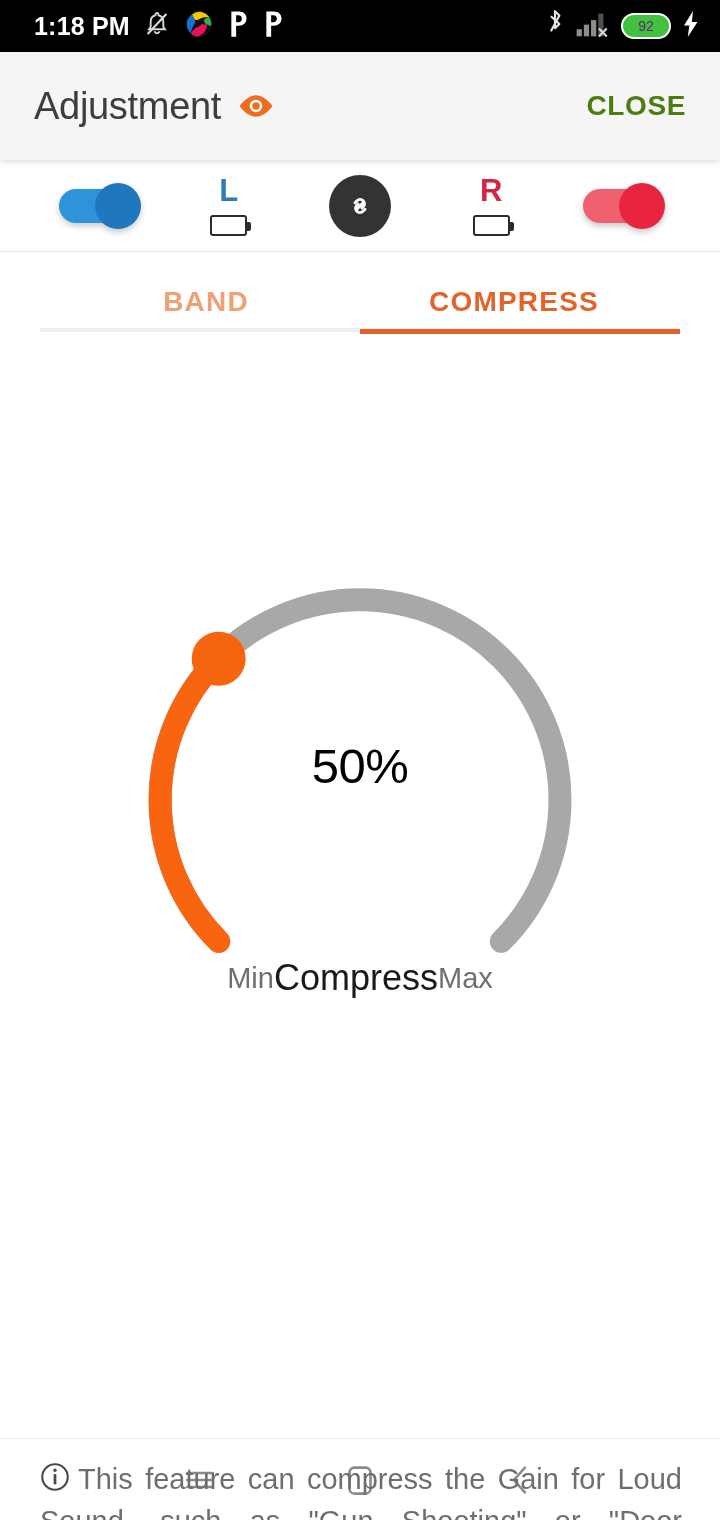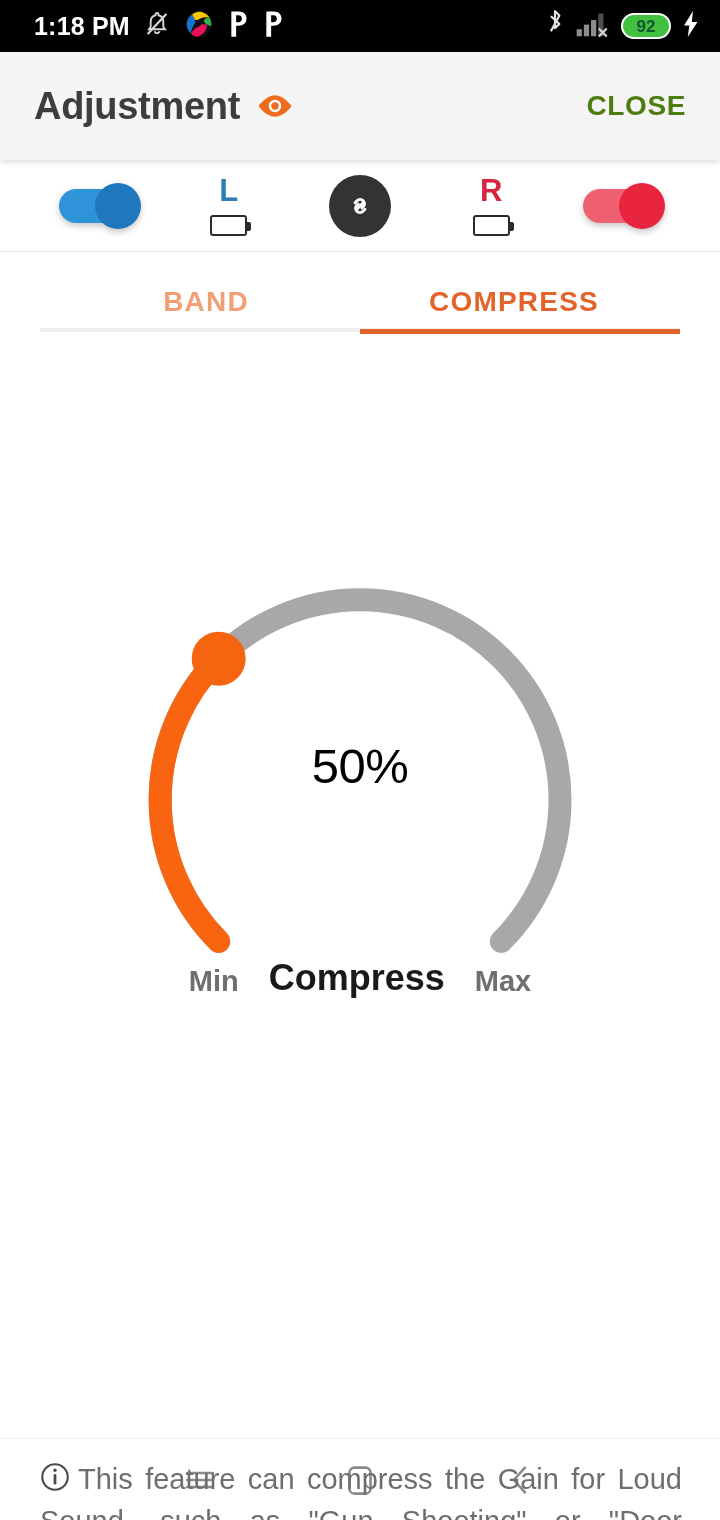--- a/index.html
+++ b/index.html
@@ -52,42 +52,42 @@
     height: 26px;
     border: 2.5px solid #ffffff;
     border-radius: 13px;
     background: #41c140;
     display: flex;
     align-items: center;
     justify-content: center;
     position: relative;
   }
   .battery-pill span {
-    color: #14532d;
-    font-size: 17px;
-    font-weight: bold;
+    color: #701a75;
+    font-size: 14px;
+    font-weight: normal;
     line-height: 1;
   }
 
   
   .app-header {
     height: 108px;
     background: #f5f5f5;
     display: flex;
     align-items: center;
     padding: 0 34px;
     flex: 0 0 108px;
     position: relative;
     z-index: 5;
     box-shadow: 0 2px 6px rgba(0,0,0,0.14);
   }
   .app-title {
     font-size: 38px;
     color: #3d3d3d;
-    font-weight: bold;
+    font-weight: normal;
     letter-spacing: -0.3px;
   }
   .eye-icon {
     margin-left: 16px;
     display: flex;
     align-items: center;
   }
   .close-button {
     margin-left: auto;
     color: #4d7c0f;
@@ -255,24 +255,22 @@
     font-weight: 300;
     letter-spacing: -0.5px;
     line-height: 1;
   }
   .gauge-labels {
     position: absolute;
     left: 0;
     width: 720px;
     top: 390px;
     display: flex;
-    align-items: flex-end;
+    align-items: center;
     justify-content: center;
-    gap: 30px;
-    font-weight: bold;
   }
   .gauge-min, .gauge-max {
     color: #6f6f6f;
     font-size: 29px;
     line-height: 1;
   }
   .gauge-name {
     color: #1a1a1a;
     font-size: 36px;
     line-height: 1;

